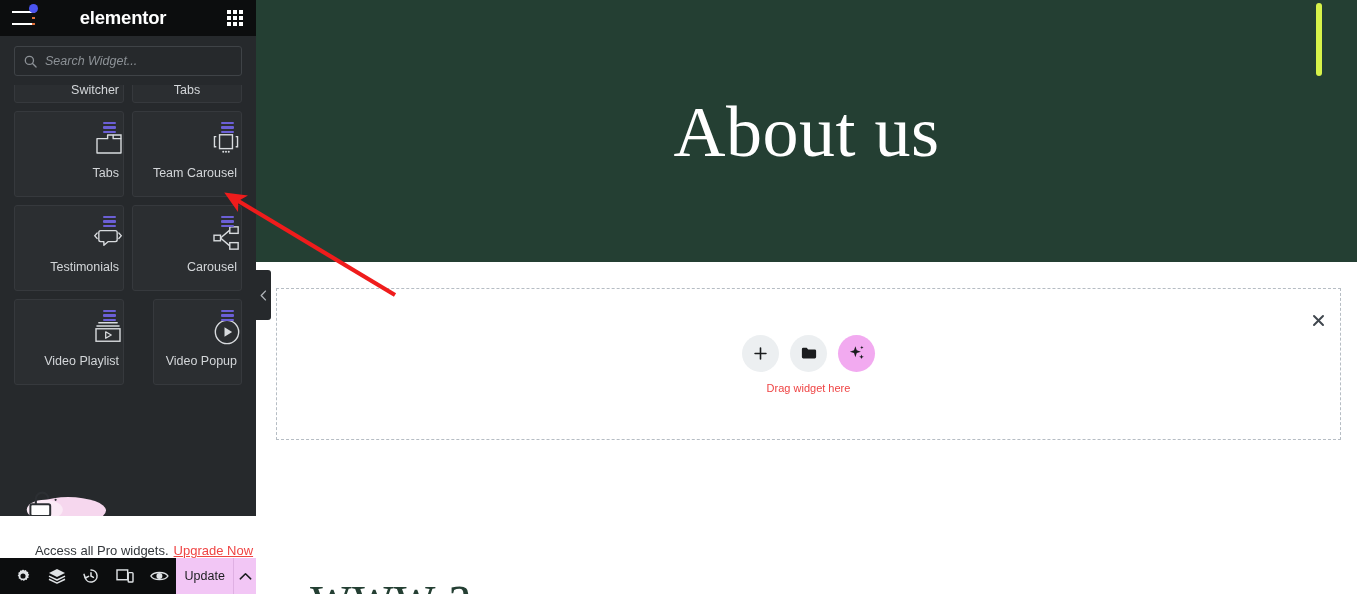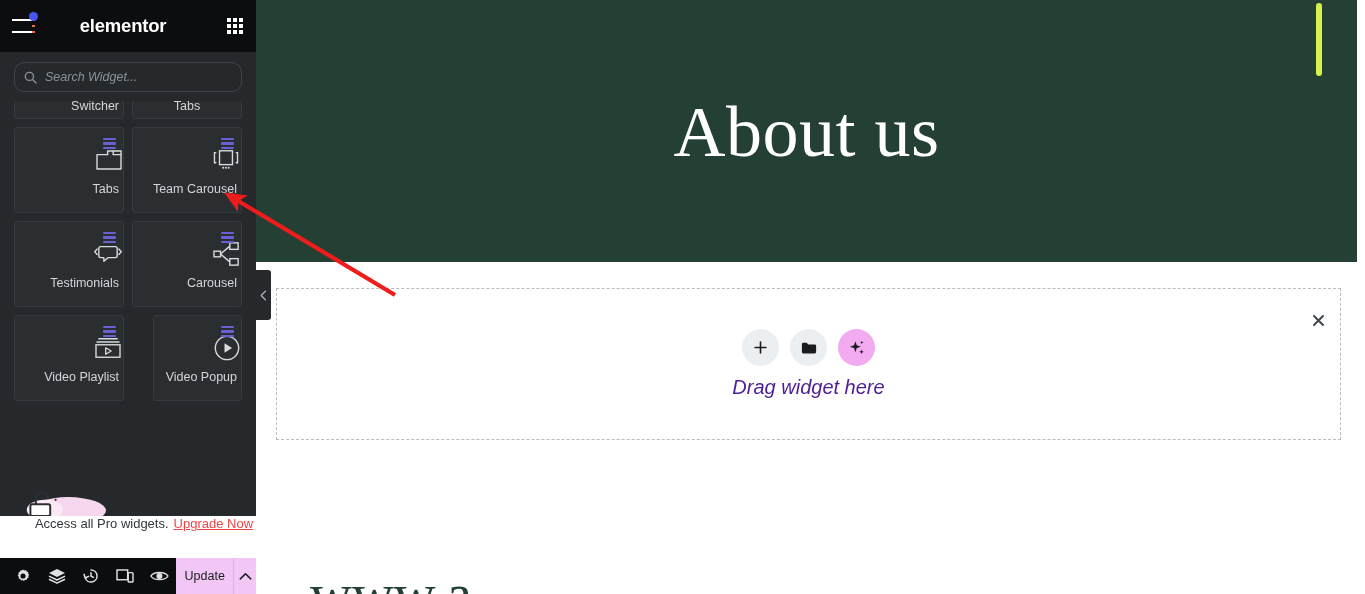--- a/index.html
+++ b/index.html
@@ -48,23 +48,22 @@
   }
   #btn-row { display: flex; gap: 11px; align-items: center; }
   .circ-btn {
     width: 37px; height: 37px; border-radius: 50%;
     display: flex; align-items: center; justify-content: center;
     cursor: pointer; border: none;
   }
   .circ-gray { background: #eceff1; }
   .circ-pink { background: #f2aaf0; }
   #drag-label {
-    font-style: italic;
-    font-size: 20px;
-    color: #4c1d95;
+    font-size: 11px;
+    color: #ef4444;
     font-family: "Liberation Sans", sans-serif;
   }
   #close-x {
     position: absolute; right: 11px; top: 20px;
     width: 22px; height: 22px;
     display: flex; align-items: center; justify-content: center;
     cursor: pointer;
   }
   #bottom-serif {
     position: absolute; left: 310px; top: 560px;
@@ -86,21 +85,21 @@
   #panel {
     position: absolute; left: 0; top: 0;
     width: 256px; height: 594px;
     background: #26292c;
     display: flex; flex-direction: column;
     z-index: 20;
   }
   
   #panel-header {
     position: relative;
-    height: 52px; min-height: 36px;
+    height: 36px; min-height: 36px;
     background: #0c0d0e;
     display: flex; align-items: center;
   }
   #hamburger-wrap {
     position: relative;
     width: 46px; height: 36px;
     display: flex; align-items: center; justify-content: center;
     cursor: pointer;
   }
   #hamburger { position: relative; width: 22px; height: 15px; }
@@ -133,21 +132,21 @@
   }
   #apps-grid {
     display: grid; grid-template-columns: repeat(3, 4px);
     grid-template-rows: repeat(3, 4px); gap: 2px;
   }
   #apps-grid i { display: block; width: 4px; height: 4px; background: #ffffff; }
 
   
   #search-wrap { padding: 10px 14px 9px 14px; background: #26292c; }
   #search-box {
-    height: 30px; border: 1px solid #3f4347; border-radius: 10px;
+    height: 30px; border: 1px solid #3f4347; border-radius: 3px;
     display: flex; align-items: center; gap: 8px; padding: 0 9px;
     background: #26292c;
   }
   #search-input {
     flex: 1; background: transparent; border: none; outline: none;
     font-size: 12.5px; font-style: italic; color: #a4a9ae;
     font-family: "Liberation Sans", sans-serif;
   }
   #search-input::placeholder { color: #8c9196; font-style: italic; }
 
@@ -195,21 +194,21 @@
   #promo-blob {
     position: absolute; left: 22px; bottom: 0;
     width: 105px; height: 36px;
     pointer-events: none; z-index: 3;
   }
 
   
   #upgrade-strip {
     height: 42px; min-height: 42px;
     background: #ffffff;
-    display: flex; align-items: flex-start; justify-content: center;
+    display: flex; align-items: flex-end; justify-content: center;
     gap: 5px; font-size: 13px; color: #33373b;
     position: relative; z-index: 5; padding-left: 32px;
   }
   #upgrade-link { color: #ef4444; text-decoration: underline; cursor: pointer; font-size: 13px; }
 
   
   #bottom-bar {
     height: 24px; min-height: 36px;
     background: #0c0d0e;
     display: flex; align-items: stretch;

